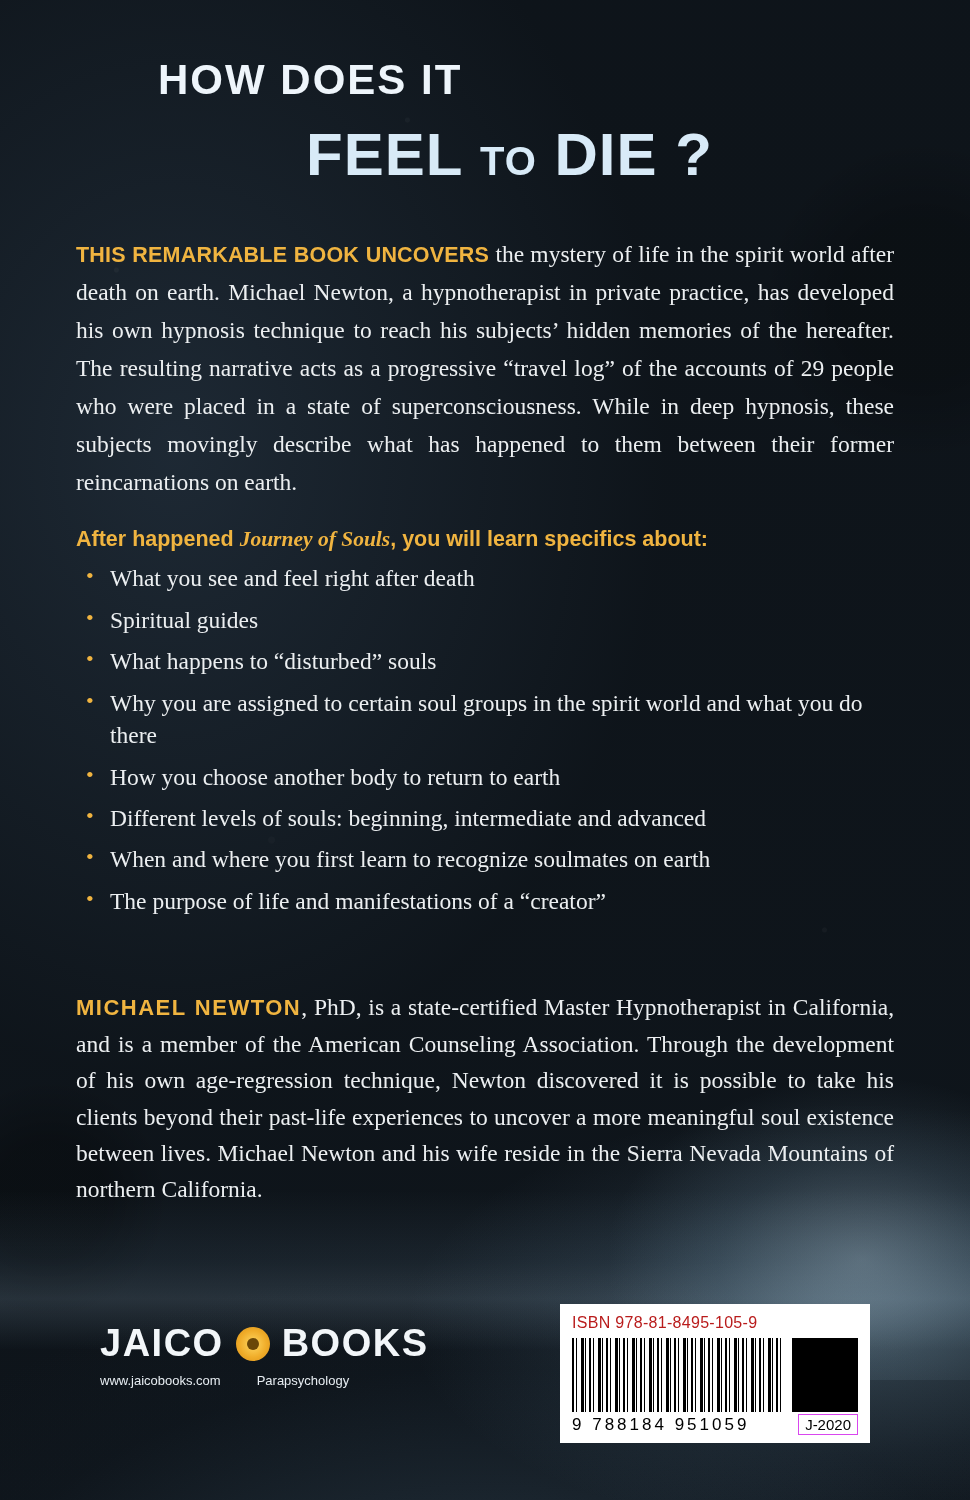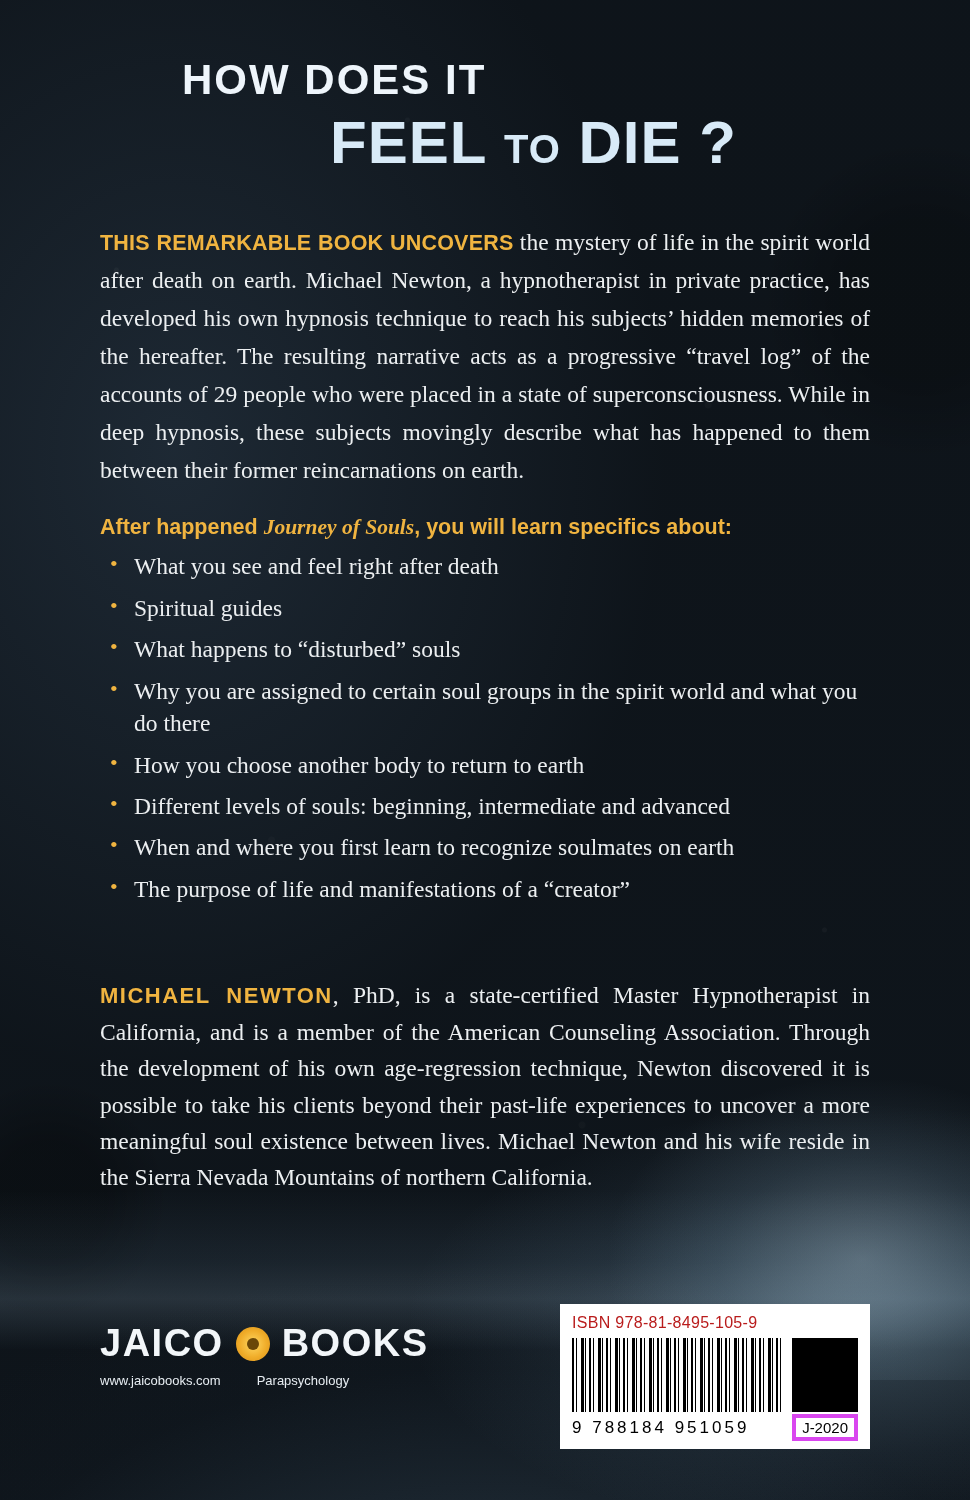--- a/index.html
+++ b/index.html
@@ -57,21 +57,21 @@
     bottom: 120px;
     width: 420px;
     height: 300px;
     background: radial-gradient(ellipse at 60% 60%, rgba(200,228,245,0.28) 0%, rgba(150,190,215,0.12) 40%, rgba(0,0,0,0) 72%);
     pointer-events: none;
   }
 
   .content {
     position: relative;
     z-index: 3;
-    padding: 0 100px;
+    padding: 0 76px;
     box-sizing: border-box;
   }
 
   
   .headline {
     padding-top: 56px;
     font-family: "Liberation Sans", sans-serif;
     color: #e9f3fa;
     letter-spacing: 0.5px;
   }
@@ -80,21 +80,21 @@
     font-weight: bold;
     letter-spacing: 2px;
     padding-left: 82px;
     color: #eef5fb;
   }
   .headline .line2 {
     font-size: 60px;
     font-weight: bold;
     letter-spacing: 1px;
     padding-left: 230px;
-    margin-top: 4px;
+    margin-top: 16px;
     color: #d8eaf7;
     white-space: nowrap;
   }
   .headline .line2 .small {
     font-size: 40px;
     letter-spacing: 1px;
   }
 
   
   .blurb {
@@ -263,21 +263,21 @@
     margin-top: 2px;
     display: flex;
     justify-content: space-between;
     align-items: center;
   }
   .addon-label {
     font-family: "Liberation Sans", sans-serif;
     font-size: 15px;
     letter-spacing: 0;
     color: #000;
-    border: 4px solid #d946ef;
+    border: 1px solid #d946ef;
     padding: 1px 6px;
   }
 
   .sale-note {
     text-align: center;
     font-size: 19px;
     color: #e3eaf0;
     padding-bottom: 26px;
   }
 </style>

